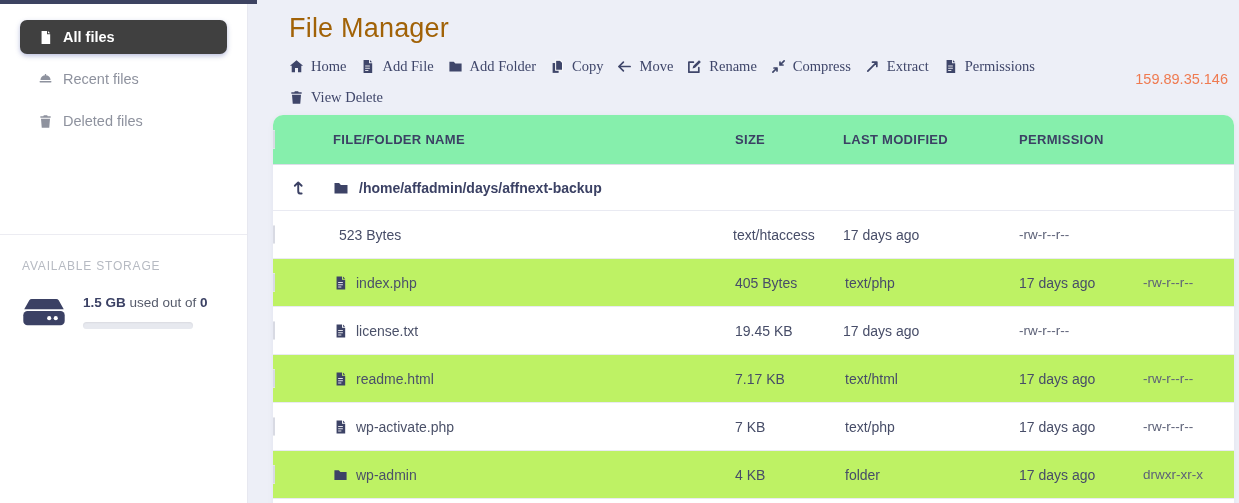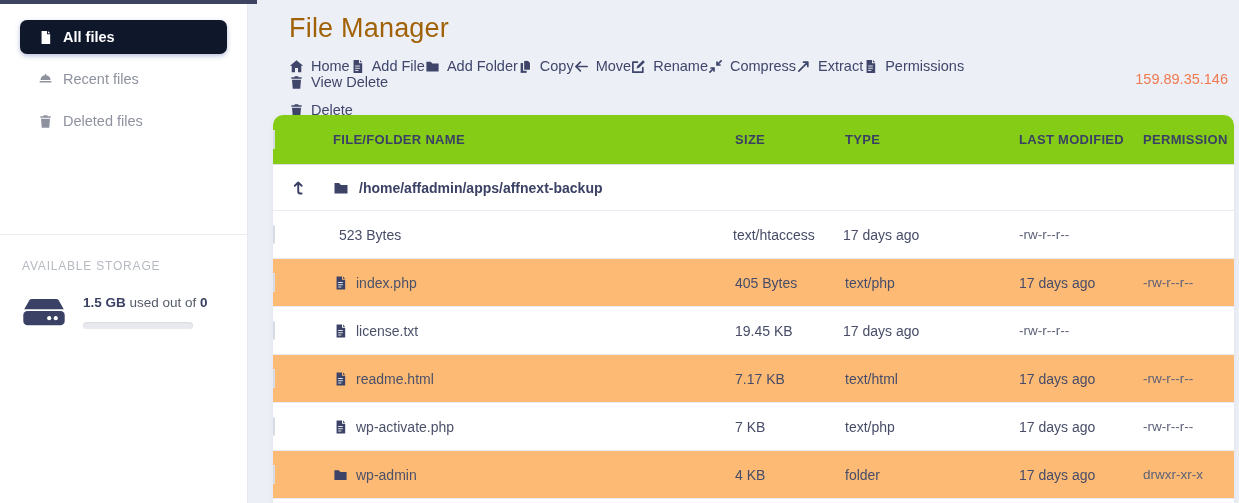--- a/index.html
+++ b/index.html
@@ -19,78 +19,78 @@
     background:#ffffff; border-right:1px solid #e7e8f0; z-index:5;
     padding-top:20px;
   }
   .side-item {
     display:flex; align-items:center; gap:10px;
     margin:0 20px 8px 20px; padding:9px 14px 9px 18px;
     border-radius:7px; color:#8e929e; font-size:14.5px; cursor:pointer;
   }
   .side-item .icon { width:15px; height:15px; display:inline-flex; }
   .side-item.active {
-    background:#0f172a; color:#ffffff; font-weight:700;
+    background:#404040; color:#ffffff; font-weight:700;
     box-shadow:0 2px 5px rgba(61,74,161,.35);
   }
   .side-divider { border:none; border-top:1px solid #ececf2; margin:96px 0 0 0; }
   .storage { padding:24px 22px 0 22px; }
   .storage-heading {
     color:#b6bac2; font-size:12px; letter-spacing:.8px; font-weight:400;
   }
   .storage-body { display:flex; gap:17px; margin-top:22px; align-items:flex-start; }
   .hdd { width:44px; height:32px; color:#3b4164; flex:0 0 auto; margin-top:2px; }
   .storage-text { font-size:13.5px; color:#565b6b; }
   .storage-text b { color:#3b4164; }
   .storage-bar {
     margin-top:12px; width:110px; height:7px; border-radius:4px;
     background:#e7e9ef; box-shadow:inset 0 1px 2px rgba(0,0,0,.06);
   }
 
   
   .main { position:absolute; left:257px; top:0; right:0; bottom:0; }
   .page-title { margin:13px 0 0 32px; font-size:27px; font-weight:400; color:#a16207; letter-spacing:.2px; }
   .toolbar { margin:14px 0 0 32px; width:760px; }
-  .toolbar-row { display:flex; flex-wrap:wrap; align-items:flex-end; margin-bottom:12px; }
+  .toolbar-row { display:flex; flex-wrap:wrap; align-items:flex-end; gap:14px; margin-bottom:12px;font-family:Liberation Serif, serif; }
   .tool-item {
     display:inline-flex; align-items:center; gap:7px;
     color:#3f466a; font-size:14.5px; cursor:pointer; white-space:nowrap;
   }
   .tool-item .icon { width:15px; height:15px; display:inline-flex; }
   .ip-address { position:absolute; top:71px; right:11px; color:#ef7a50; font-size:14.5px; }
 
   
   .card {
     position:absolute; left:16px; top:115px; right:5px; height:430px;
     background:#ffffff; border-radius:10px 10px 0 0; overflow:hidden;
     box-shadow:0 1px 6px rgba(40,45,80,.05);
   }
   .trow {
     display:grid;
     grid-template-columns:52px 396px 112px 176px 124px 1fr;
     align-items:center;
   }
-  .thead { height:50px; background:#84cc16; border-bottom:1px solid #dcdee8; }
+  .thead { height:50px; background:#86efac; border-bottom:1px solid #dcdee8; }
   .thead .th { font-size:13px; font-weight:700; color:#3b4164; letter-spacing:.3px; }
   .th-name { padding-left:8px; }
   .c-size { padding-left:14px; }
   .c-type { padding-left:12px; }
   .c-mod  { padding-left:10px; }
   .c-perm { padding-left:10px; }
   .cb {
     width:21px; height:21px; border:1.5px solid #d8dae3; border-radius:6px;
     background:#fff; margin:0 auto; cursor:pointer;
   }
   .path-row { height:46px; border-bottom:1px solid #e9eaf2; background:#fff; }
   .up-icon { width:17px; height:17px; margin:0 auto; color:#3b4164; cursor:pointer; display:block; }
   .path-cell { display:flex; align-items:center; gap:10px; padding-left:8px; grid-column:2 / 7; }
   .path-cell .icon { width:16px; height:16px; color:#3d4366; }
   .path-text { font-weight:700; font-size:14px; color:#3b4164; }
   .file-row { height:48px; border-bottom:1px solid #e9eaf2; background:#fff; cursor:pointer; }
-  .file-row.alt { background:#fdba74; }
+  .file-row.alt { background:#bef264; }
   .name-cell { display:flex; align-items:center; gap:8px; padding-left:8px; }
   .name-cell .icon { width:15px; height:16px; color:#3d4366; flex:0 0 auto; }
   .file-name { font-size:14px; color:#4b5169; }
   .cell { font-size:14px; color:#474d68; }
   .perm { font-size:13.5px; color:#5d6278; }
   .icon svg { width:100%; height:100%; display:block; }
 </style>
 </head>
 <body>
 
@@ -256,39 +256,38 @@
   </span>
 </div>
     </div>
   <div class="ip-address">159.89.35.146</div>
 
   <section class="card">
     <div class="trow thead">
       <div><span class="cb"></span></div>
       <div class="th th-name">FILE/FOLDER NAME</div>
       <div class="th c-size">SIZE</div>
-      <div class="th c-type">TYPE</div>
       <div class="th c-mod">LAST MODIFIED</div>
       <div class="th c-perm">PERMISSION</div>
     </div>
     <div class="trow path-row">
       <div>
           <span class="icon up-icon" id="up-icon-slot">
             <svg viewBox="0 0 16 16">
               <path fill="none" stroke="currentColor" stroke-width="1.8" stroke-linecap="round" stroke-linejoin="round" d="M10 13.6 H8.5 C6.9 13.6 6.8 12.6 6.8 11 V3.6 M3.6 6.4 L6.8 3.2 L10 6.4"></path>
             </svg>
           </span>
         </div>
       <div class="path-cell">
         <span class="icon" id="path-folder-slot">
             <svg viewBox="0 0 16 16">
               <path fill="currentColor" d="M1.5 3 H6.1 L7.9 4.9 H14.5 V13.4 H1.5 Z"></path>
             </svg>
           </span>
-        <span class="path-text">/home/affadmin/apps/affnext-backup</span>
+        <span class="path-text">/home/affadmin/days/affnext-backup</span>
       </div>
     </div>
     <div id="rows">
   <div class="trow file-row">
     <div><span class="cb"></span></div>
     <div class="cell c-size">523 Bytes</div>
     <div class="cell c-type">text/htaccess</div>
     <div class="cell c-mod">17 days ago</div>
     <div class="cell c-perm perm">-rw-r--r--</div>
   </div>

